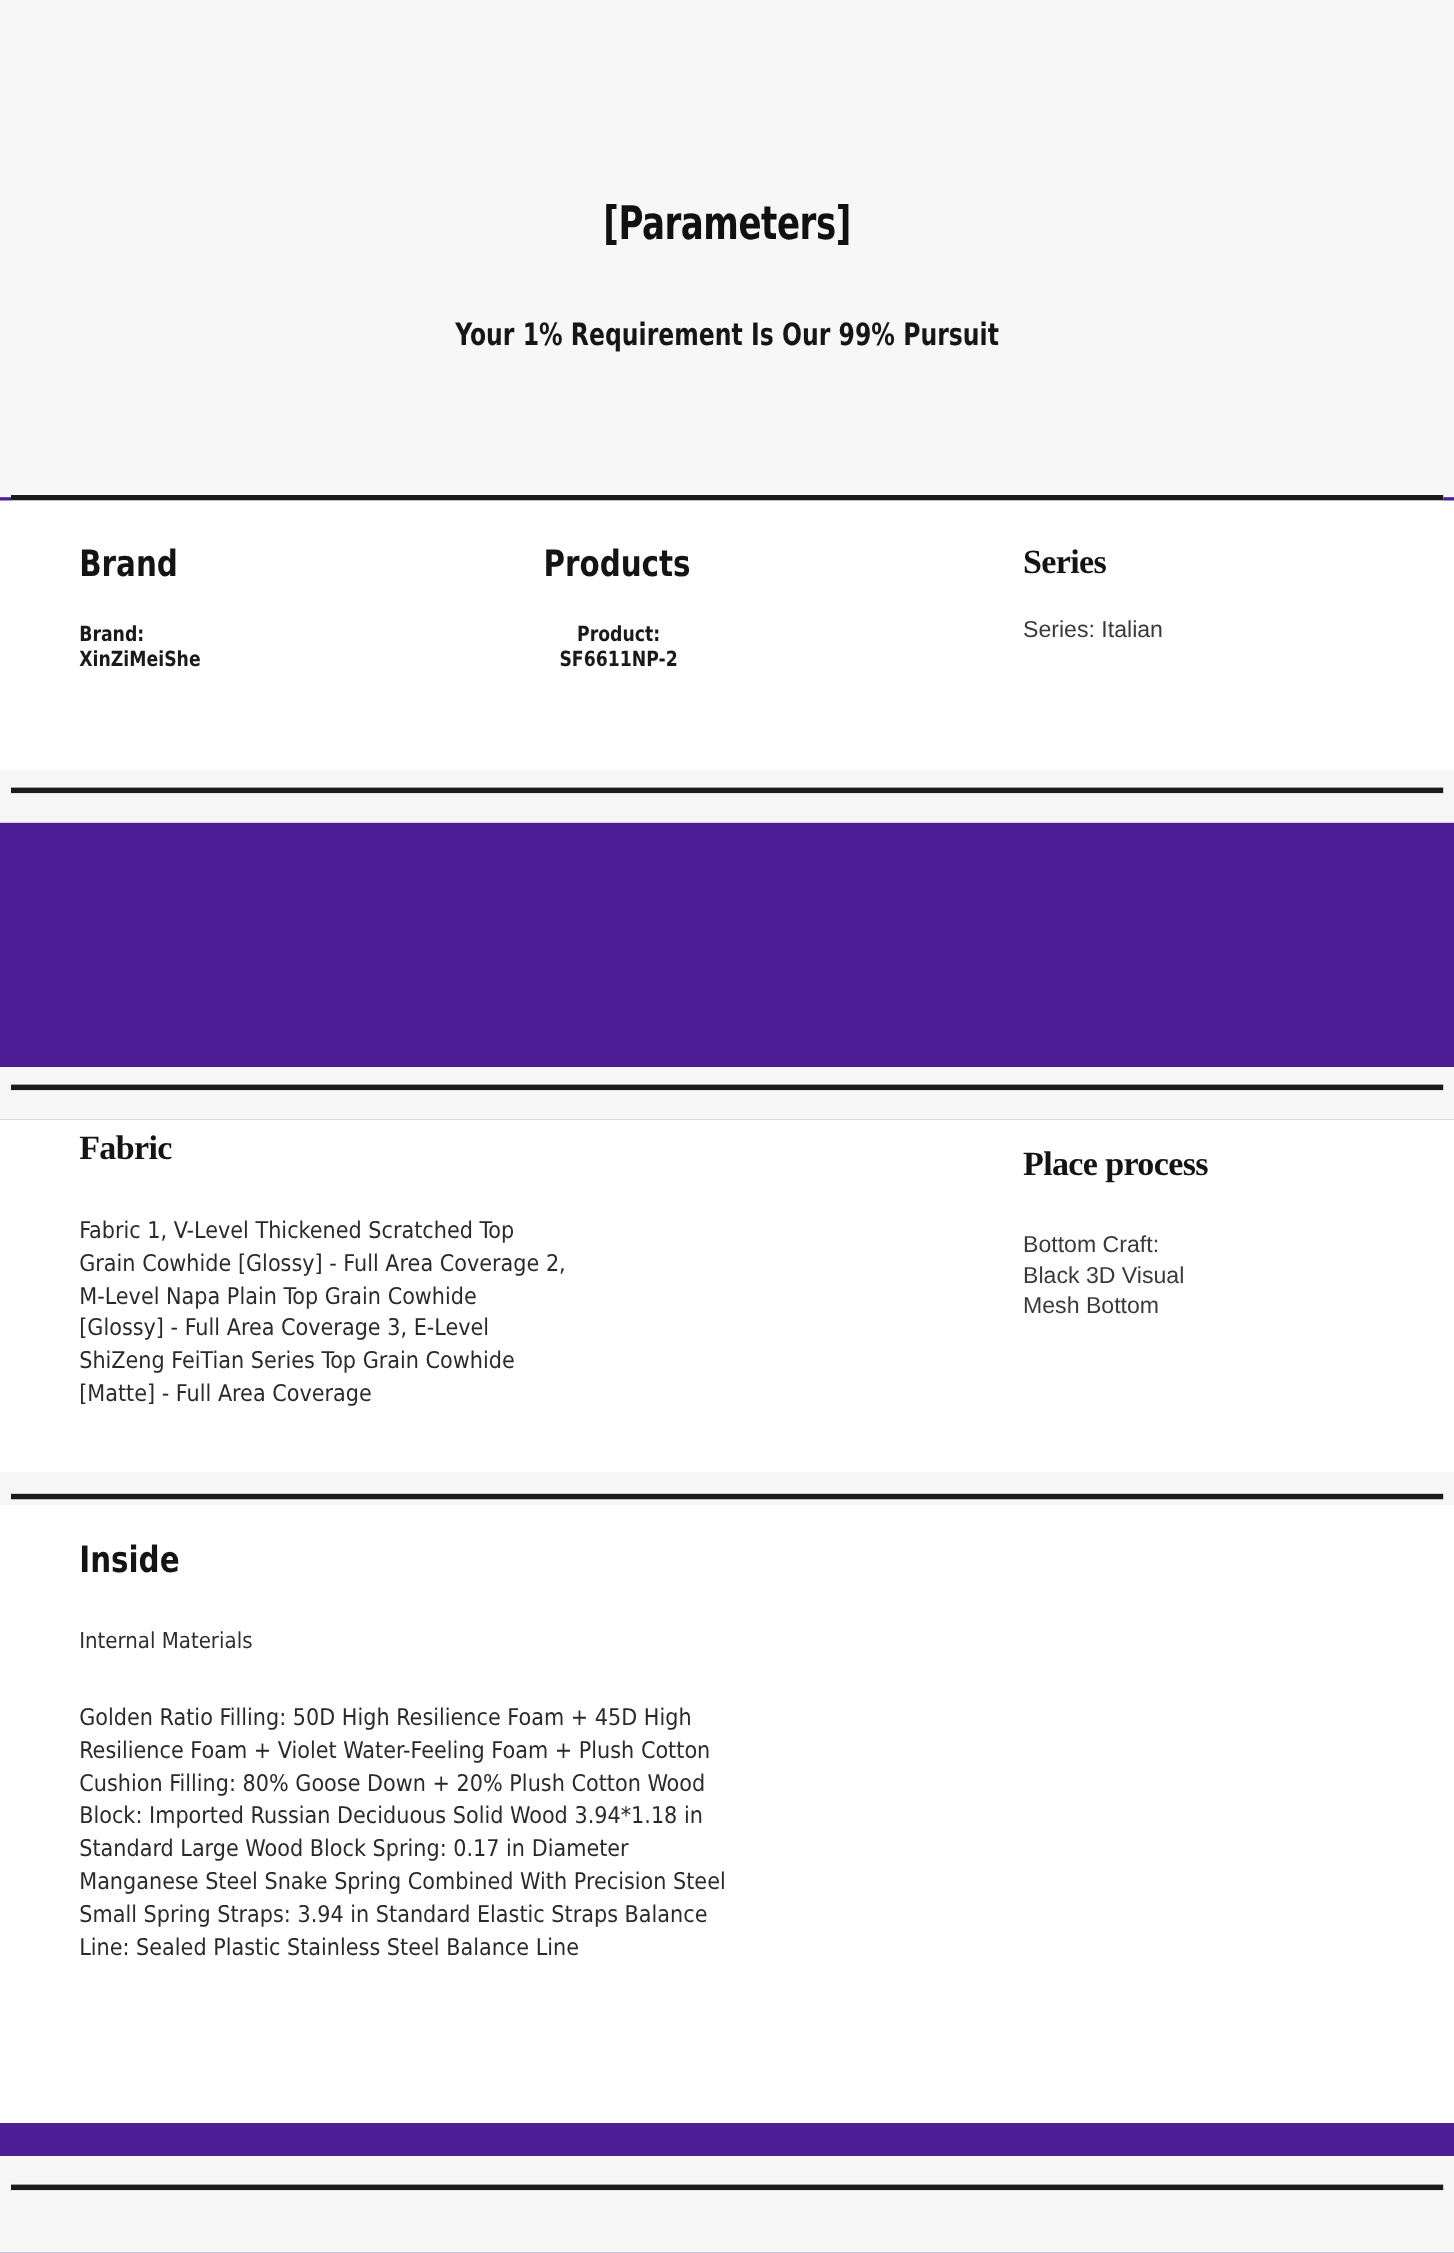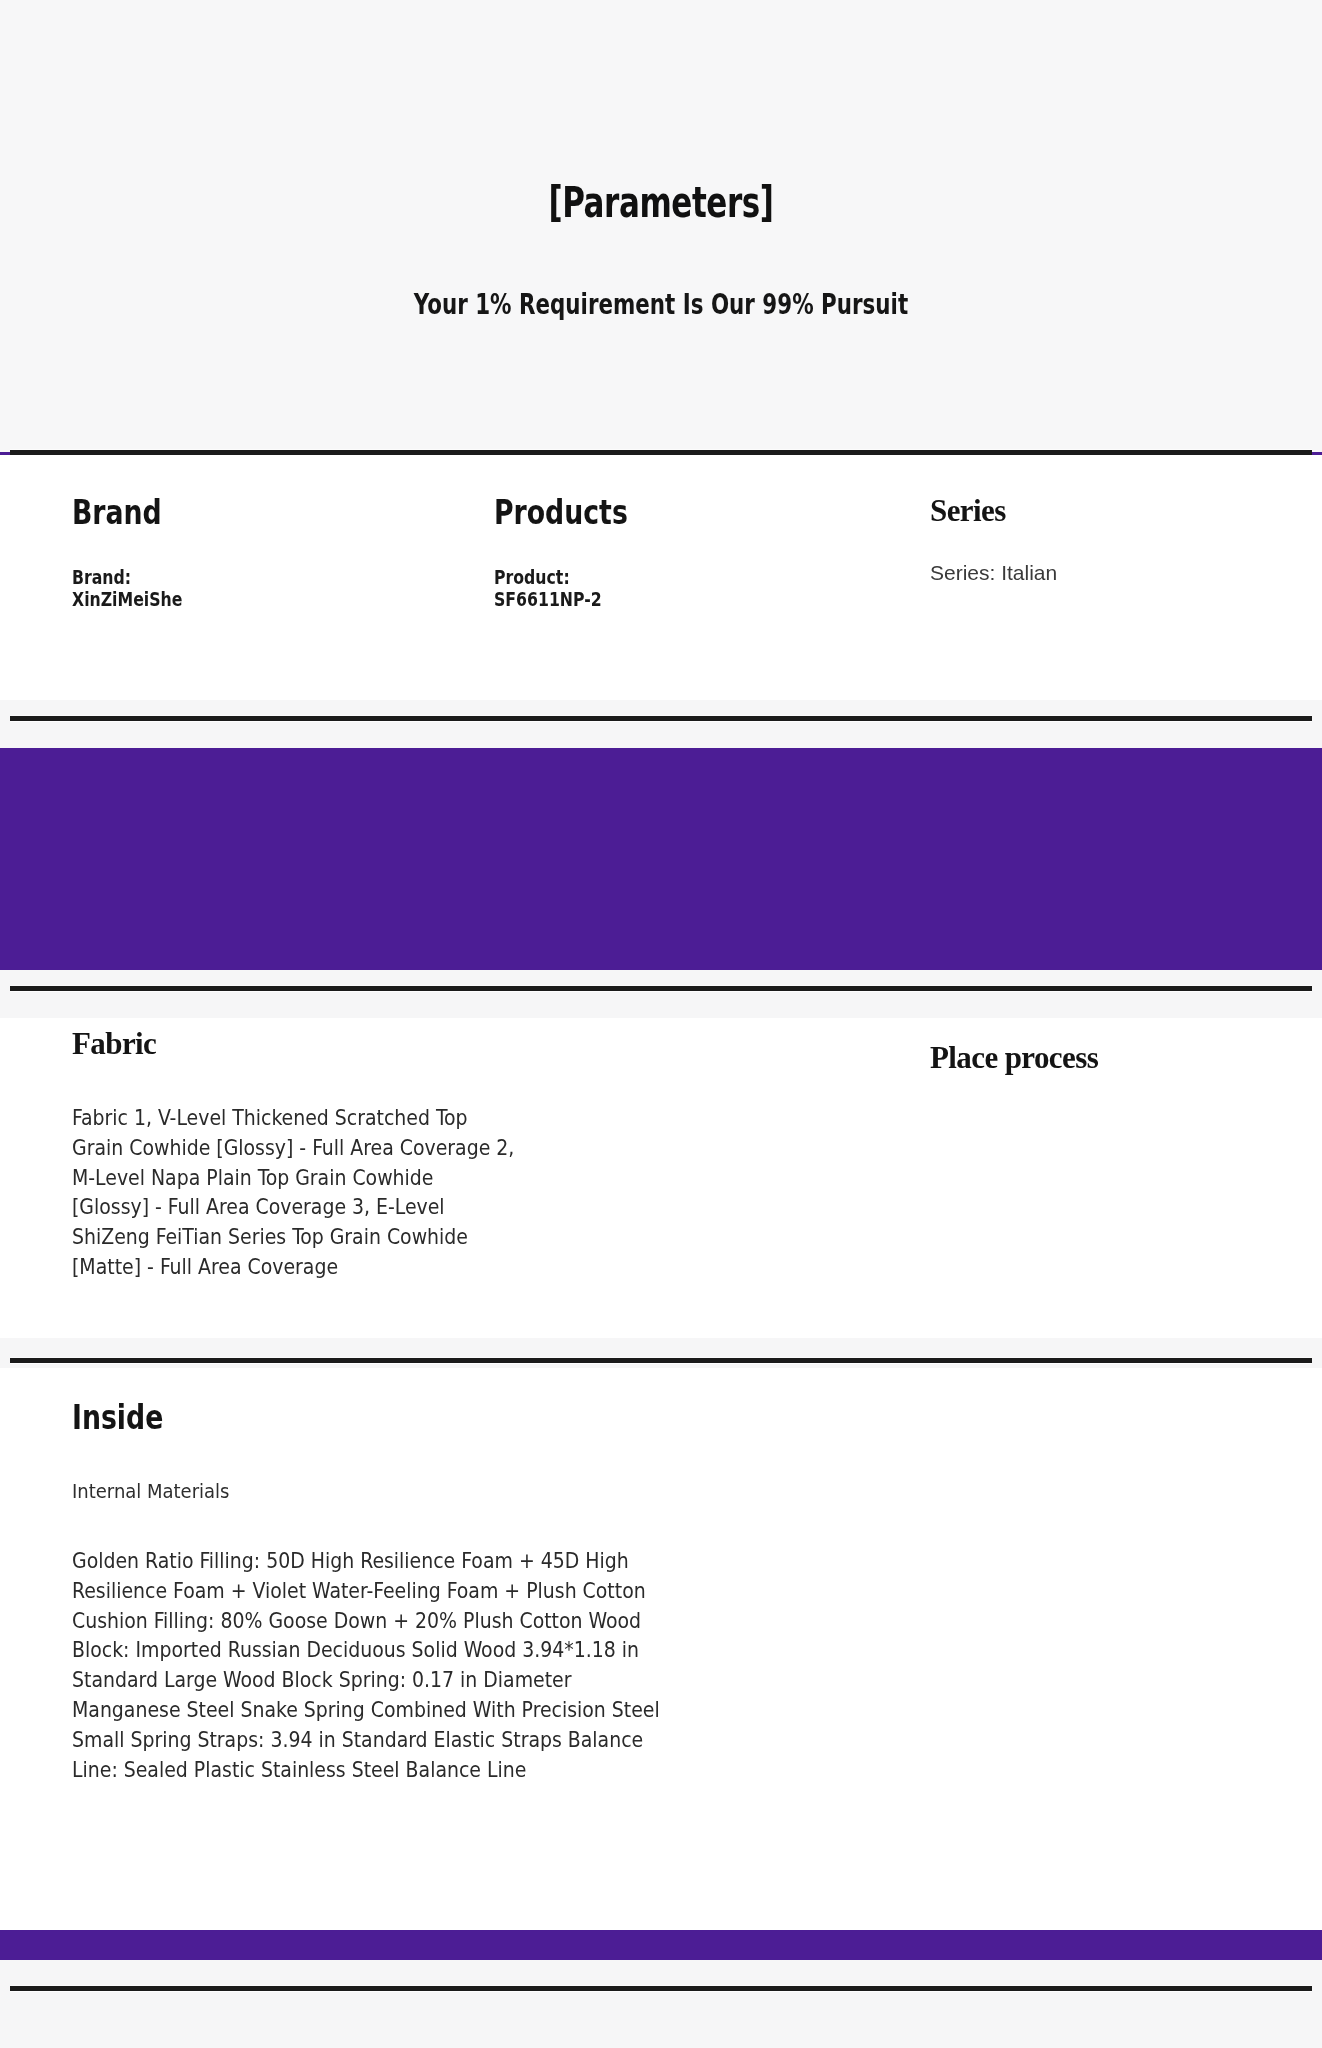--- a/index.html
+++ b/index.html
@@ -184,21 +184,21 @@
   </div>
 
   <div class="divider" style="top:450px;"></div>
 
   <div class="section" style="top:455px; height:245px;">
     <div class="col col-1" style="top:38px;">
       <p class="cat-heading">Brand</p>
       <p class="val-condensed" style="margin-top:34px;">Brand:
 XinZiMeiShe</p>
     </div>
-    <div class="col col-2" style="top:38px;">
+    <div class="col col-2" style="top:38px;text-align:center;">
       <p class="cat-heading">Products</p>
       <p class="val-condensed" style="margin-top:34px;">Product:
 SF6611NP-2</p>
     </div>
     <div class="col col-3" style="top:38px;">
       <p class="cat-heading wide">Series</p>
       <p class="val-wide" style="margin-top:30px;">Series: Italian</p>
     </div>
   </div>
 
@@ -214,20 +214,23 @@
       <p class="cat-heading wide" style="font-weight:700;">Fabric</p>
       <p class="val-body" style="margin-top:42px;">Fabric 1, V-Level Thickened Scratched Top
 Grain Cowhide [Glossy] - Full Area Coverage 2,
 M-Level Napa Plain Top Grain Cowhide
 [Glossy] - Full Area Coverage 3, E-Level
 ShiZeng FeiTian Series Top Grain Cowhide
 [Matte] - Full Area Coverage</p>
     </div>
     <div class="col col-3" style="top:22px;">
       <p class="cat-heading wide" style="font-weight:700;">Place process</p>
+      <p class="val-body-wide" style="margin-top:42px;">Bottom Craft:
+Black 3D Visual
+Mesh Bottom</p>
     </div>
   </div>
 
   <div class="band" style="top:1338px; height:60px;"></div>
   <div class="divider" style="top:1358px;"></div>
 
   <div class="section" style="top:1368px; height:562px;padding-left:40px;">
     <div class="col col-1" style="top:30px;">
       <p class="cat-heading">Inside</p>
       <p class="sub-label" style="margin-top:42px;">Internal Materials</p>

